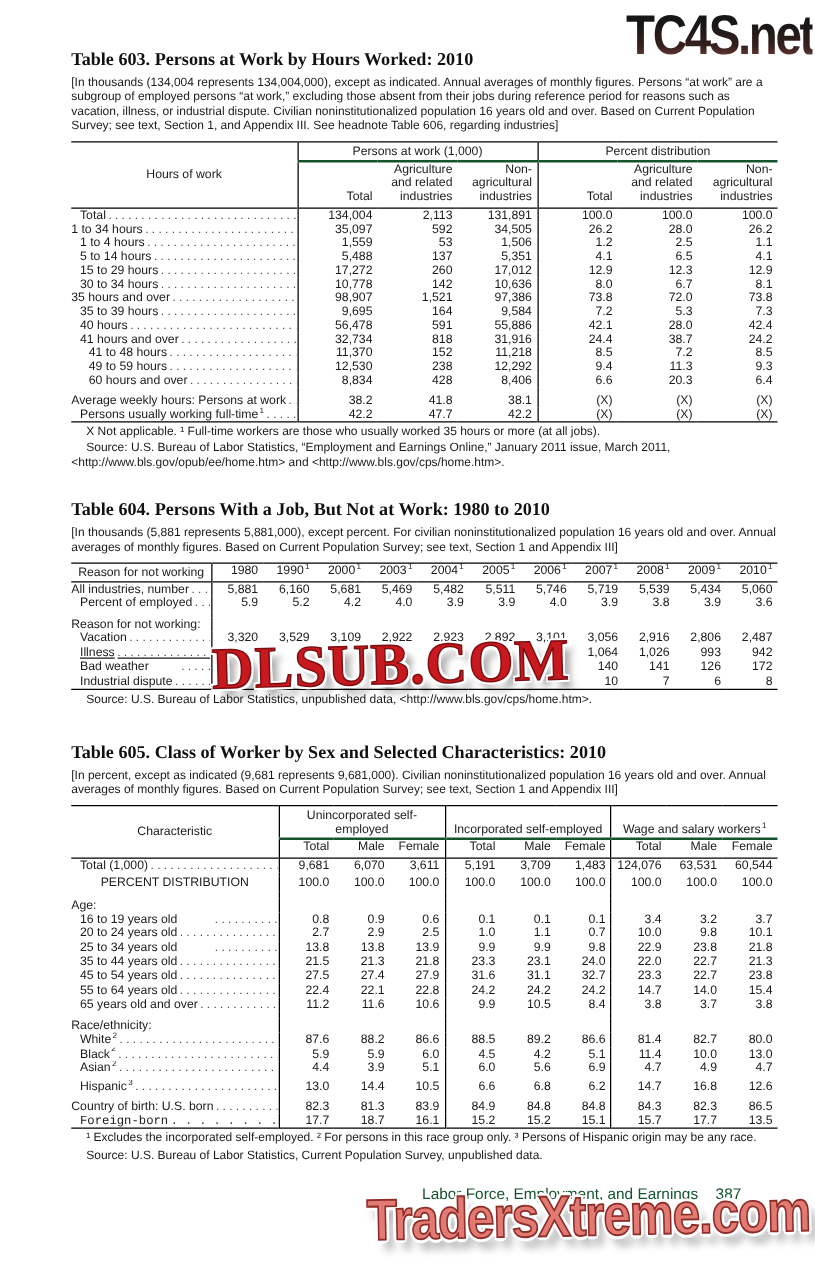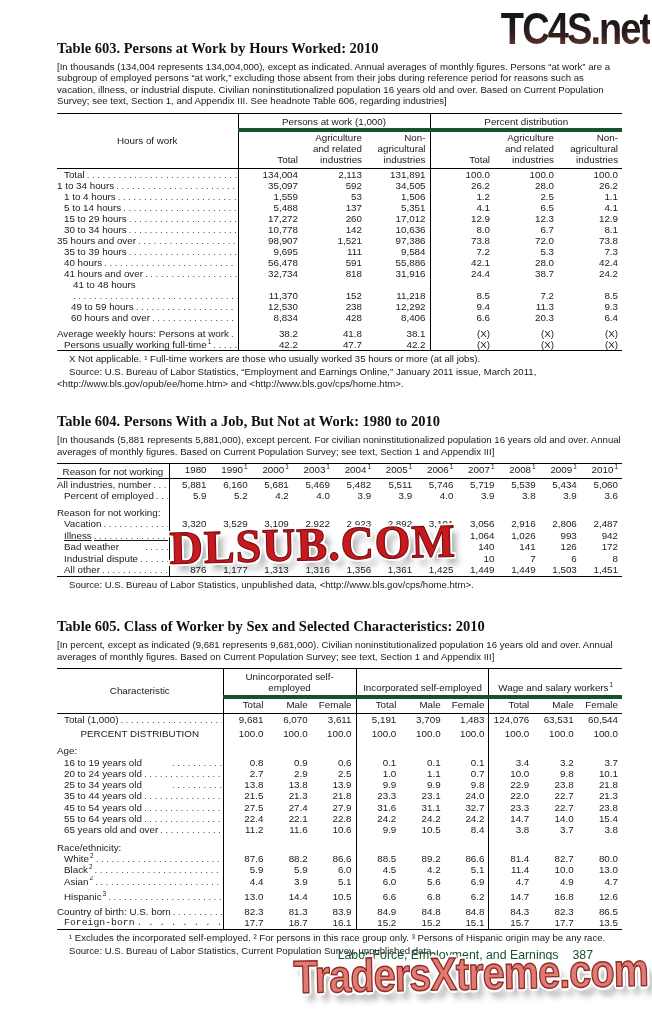--- a/index.html
+++ b/index.html
@@ -11,21 +11,21 @@
   .sec604{margin-top:24px;}
   .sec605{margin-top:28px;}
   h2.ttl{font-family:"Liberation Serif",serif;font-size:14.5px;line-height:1.15;margin:0 0 4px 0;color:#111;}
   .headnote{font-size:9.6px;line-height:1.2;margin:0 0 6px 0;}
   .fn{font-size:9.6px;line-height:1.2;margin:2px 0 0 0;text-indent:12px;}
   table.dt{border-collapse:collapse;width:565px;table-layout:fixed;
            border-top:1.5px solid #000;border-bottom:1.5px solid #000;}
   table.dt thead{border-bottom:1.5px solid #000;}
   th,td{padding:0;font-size:9.8px;font-weight:normal;vertical-align:bottom;}
   th.stub{vertical-align:middle;text-align:center;}
-  th.gh{text-align:center;border-bottom:4px solid #14532d;padding:2px 2px 1px 2px;line-height:1.15;}
+  th.gh{text-align:center;border-bottom:2px solid #14532d;padding:2px 2px 1px 2px;line-height:1.15;}
   th.ch{text-align:right;padding:1px 4px 2px 0;line-height:1.12;}
   .gb{border-left:1px solid #000;}
   td.num{text-align:right;padding-right:4px;white-space:nowrap;}
   td.lbl .lr{display:flex;align-items:baseline;overflow:hidden;white-space:nowrap;}
   td.lbl .lr.center{justify-content:center;}
   .dots{flex:1;overflow:hidden;color:#444;margin:0 1px 0 2px;}
   .dots::after{content:" . . . . . . . . . . . . . . . . . . . . . . . . . . . . . . . . . . . . . . . . . . . . . . . . . .";font-size:9.5px;}
   tr.b{font-weight:bold;}
   sup{font-size:6.5px;vertical-align:super;line-height:0;margin-left:1px;}
   .t603 td.num,.t603 td.lbl .lr{line-height:11px;}
@@ -189,21 +189,21 @@
               <td class="num">73.8</td>
             </tr>
             <tr>
               <td class="lbl">
                 <div class="lr" style="padding-left: 7px;">
                   <span>35 to 39 hours</span>
                   <span class="dots"></span>
                 </div>
               </td>
               <td class="num gb">9,695</td>
-              <td class="num">111</td>
+              <td class="num">164</td>
               <td class="num">9,584</td>
               <td class="num gb">7.2</td>
               <td class="num">5.3</td>
               <td class="num">7.3</td>
             </tr>
             <tr>
               <td class="lbl">
                 <div class="lr" style="padding-left: 7px;">
                   <span>40 hours</span>
                   <span class="dots"></span>
@@ -225,21 +225,21 @@
               </td>
               <td class="num gb">32,734</td>
               <td class="num">818</td>
               <td class="num">31,916</td>
               <td class="num gb">24.4</td>
               <td class="num">38.7</td>
               <td class="num">24.2</td>
             </tr>
             <tr>
               <td class="lbl">
-                <div class="lr" style="padding-left: 14px; flex-direction: column;">
+                <div class="lr" style="padding-left: 14px;">
                   <span>41 to 48 hours</span>
                   <span class="dots"></span>
                 </div>
               </td>
               <td class="num gb">11,370</td>
               <td class="num">152</td>
               <td class="num">11,218</td>
               <td class="num gb">8.5</td>
               <td class="num">7.2</td>
               <td class="num">8.5</td>
@@ -478,39 +478,20 @@
               <td class="num"></td>
               <td class="num"></td>
               <td class="num"></td>
               <td class="num"></td>
               <td class="num"></td>
               <td class="num"></td>
               <td class="num">10</td>
               <td class="num">7</td>
               <td class="num">6</td>
               <td class="num">8</td>
-            </tr>
-            <tr>
-              <td class="lbl">
-                <div class="lr" style="padding-left: 7px;">
-                  <span>All other</span>
-                  <span class="dots"></span>
-                </div>
-              </td>
-              <td class="num gb">876</td>
-              <td class="num">1,177</td>
-              <td class="num">1,313</td>
-              <td class="num">1,316</td>
-              <td class="num">1,356</td>
-              <td class="num">1,361</td>
-              <td class="num">1,425</td>
-              <td class="num">1,449</td>
-              <td class="num">1,449</td>
-              <td class="num">1,503</td>
-              <td class="num">1,451</td>
             </tr>
           </tbody>
       </table>
       <p class="fn">Source: U.S. Bureau of Labor Statistics, unpublished data, &lt;http://www.bls.gov/cps/home.htm&gt;.</p>
       <div class="wm wm-mid">DLSUB.COM</div>
     </section>
 
     <section class="sec sec605">
       <h2 class="ttl">Table 605. Class of Worker by Sex and Selected Characteristics: 2010</h2>
       <p class="headnote">[In percent, except as indicated (9,681 represents 9,681,000). Civilian noninstitutionalized population 16 years old and over. Annual averages of monthly figures. Based on Current Population Survey; see text, Section 1 and Appendix III]</p>

